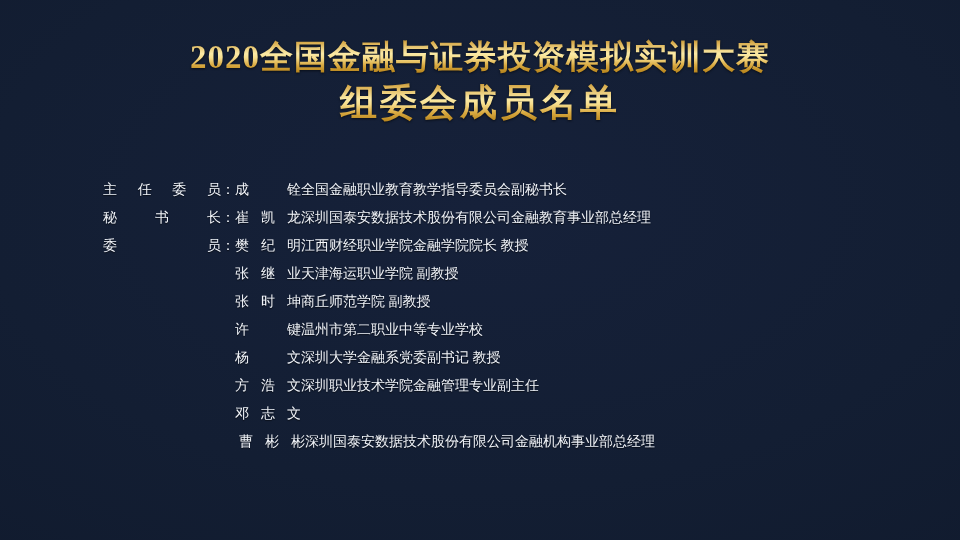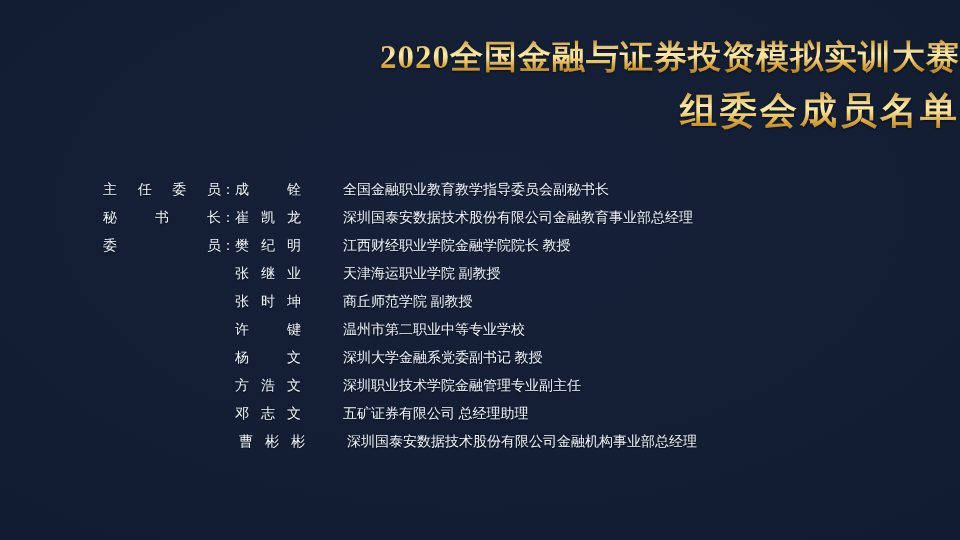--- a/index.html
+++ b/index.html
@@ -23,21 +23,21 @@
       radial-gradient(ellipse 900px 520px at 50% 38%, #16213a 0%, #131e33 55%, #101a2d 100%);
     overflow: hidden;
   }
 
   
   .title-block {
     position: absolute;
     left: 0;
     top: 36px;
     width: 960px;
-    text-align: right;
+    text-align: center;
   }
 
   .title-main,
   .title-sub {
     display: block;
     font-family: "Liberation Serif", "DejaVu Serif", serif;
     font-weight: bold;
     letter-spacing: 1px;
     white-space: nowrap;
     background-image: linear-gradient(
@@ -57,21 +57,20 @@
   }
 
   .title-main {
     font-size: 33px;
     line-height: 42px;
   }
 
   .title-sub {
     font-size: 37px;
     line-height: 50px;
-    margin-top: 8px;
     letter-spacing: 3px;
   }
 
   
   .roster {
     position: absolute;
     left: 0;
     top: 176px;
     width: 960px;
   }
@@ -115,21 +114,20 @@
     text-align-last: justify;
     text-justify: inter-character;
   }
 
   .name.solid {
     text-align-last: justify;
   }
 
   .desc {
     flex: 0 0 auto;
-    margin-left: 42px;
   }
 
   .roster-row.last .name {
     margin-left: 8px;
   }
 
   .roster-row.last .desc {
   }
 </style>
 </head>
@@ -188,21 +186,20 @@
       <div class="roster-row">
         <span class="role empty"></span>
         <span class="colon"></span>
         <span class="name solid">方浩文</span>
         <span class="desc">深圳职业技术学院金融管理专业副主任</span>
       </div>
       <div class="roster-row">
         <span class="role empty"></span>
         <span class="colon"></span>
         <span class="name solid">邓志文</span>
-        <span class="desc">五矿证券有限公司 总经理助理</span>
       </div>
       <div class="roster-row last">
         <span class="role empty"></span>
         <span class="colon"></span>
         <span class="name solid">曹彬彬</span>
         <span class="desc">深圳国泰安数据技术股份有限公司金融机构事业部总经理</span>
       </div>
     </div>
 
 </div>

